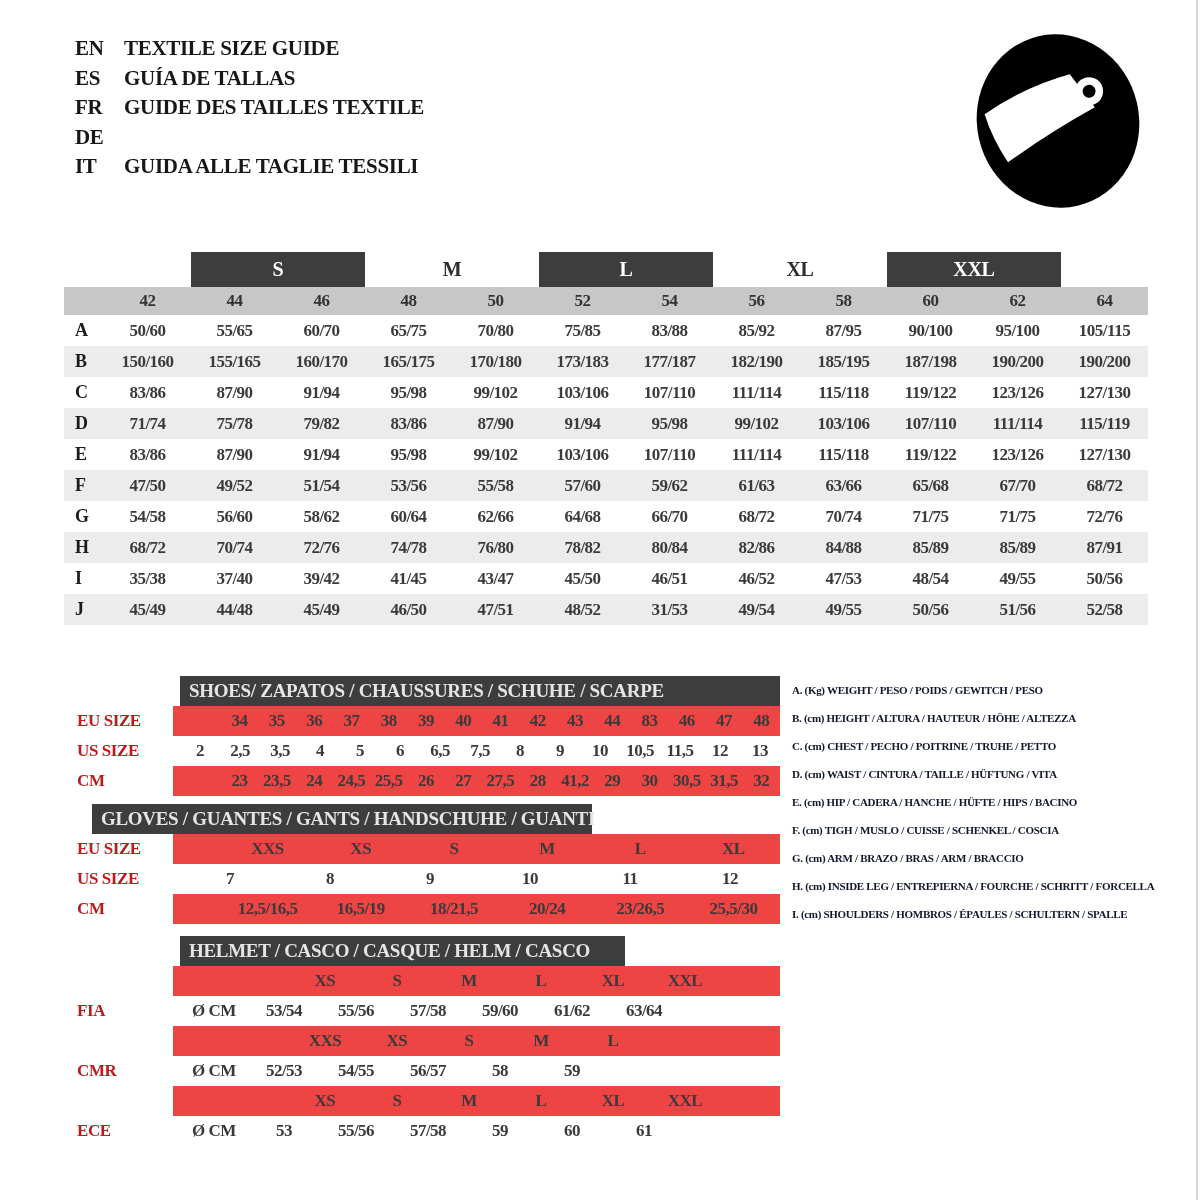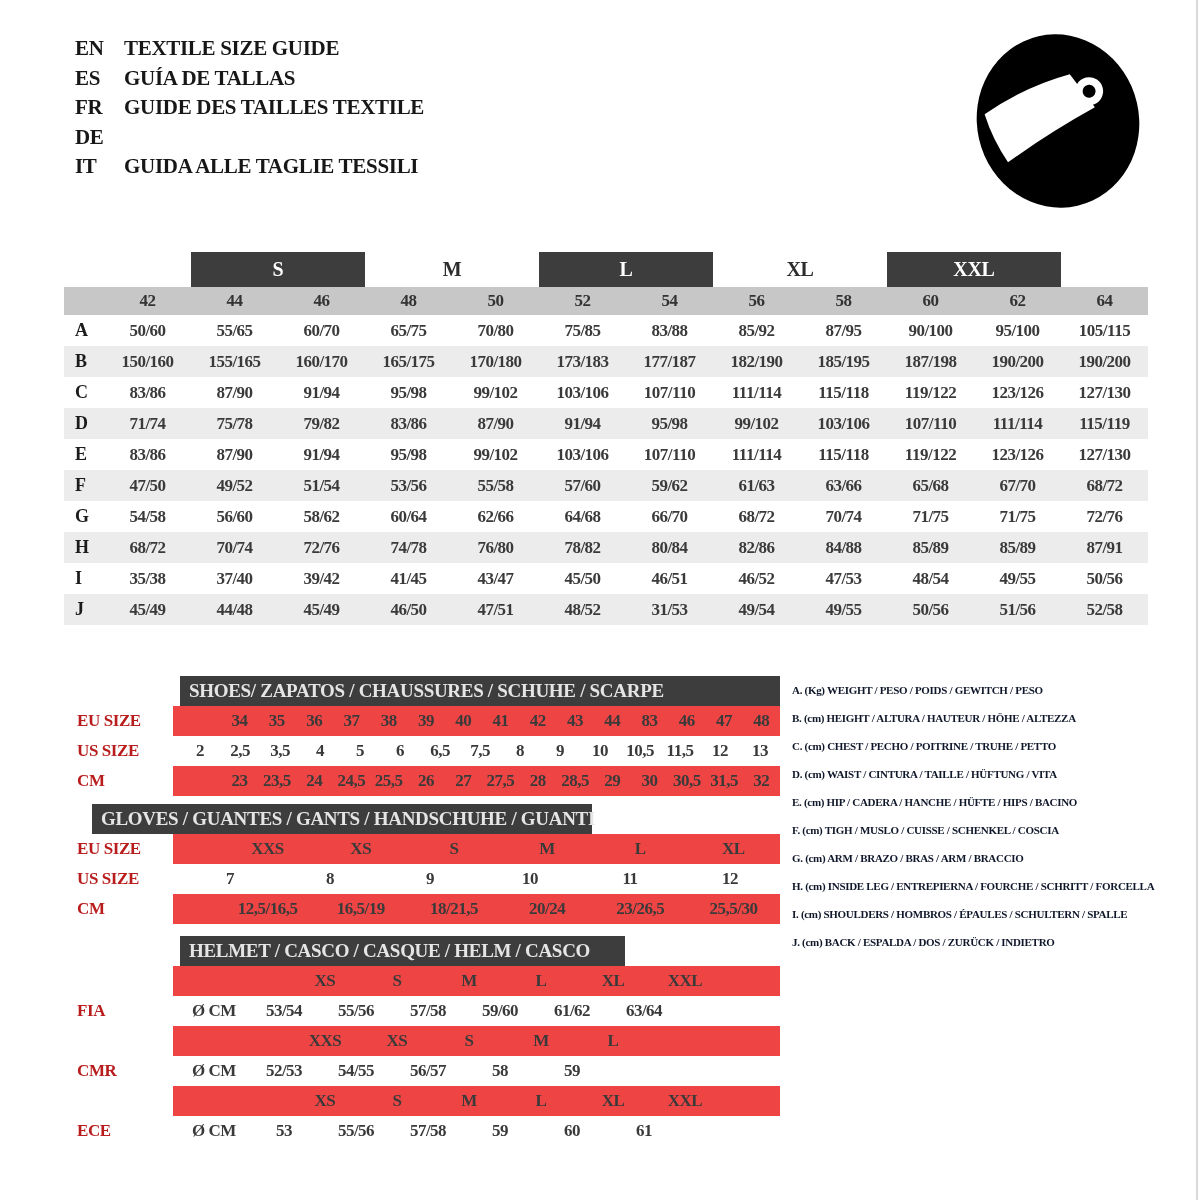--- a/index.html
+++ b/index.html
@@ -313,21 +313,21 @@
           <div class="sec-cells shoes-cols shaded">
             <div class="sec-cell">23</div>
             <div class="sec-cell">23,5</div>
             <div class="sec-cell">24</div>
             <div class="sec-cell">24,5</div>
             <div class="sec-cell">25,5</div>
             <div class="sec-cell">26</div>
             <div class="sec-cell">27</div>
             <div class="sec-cell">27,5</div>
             <div class="sec-cell">28</div>
-            <div class="sec-cell">28,5</div>
+            <div class="sec-cell">41,2</div>
             <div class="sec-cell">29</div>
             <div class="sec-cell">30</div>
             <div class="sec-cell">30,5</div>
             <div class="sec-cell">31,5</div>
             <div class="sec-cell">32</div>
           </div>
         </div>
       </div>
 
     <div class="sec-header w480 gap8">GLOVES / GUANTES / GANTS / HANDSCHUHE / GUANTI</div>
@@ -453,15 +453,14 @@
   <div class="legend" id="legend">
       <div class="legend-item">A. (Kg) WEIGHT / PESO / POIDS / GEWITCH / PESO</div>
       <div class="legend-item">B. (cm) HEIGHT / ALTURA / HAUTEUR / HÖHE / ALTEZZA</div>
       <div class="legend-item">C. (cm) CHEST / PECHO / POITRINE / TRUHE / PETTO</div>
       <div class="legend-item">D. (cm) WAIST / CINTURA / TAILLE / HÜFTUNG / VITA</div>
       <div class="legend-item">E. (cm) HIP / CADERA / HANCHE / HÜFTE / HIPS /  BACINO</div>
       <div class="legend-item">F. (cm) TIGH / MUSLO / CUISSE / SCHENKEL / COSCIA</div>
       <div class="legend-item">G. (cm) ARM / BRAZO / BRAS / ARM / BRACCIO</div>
       <div class="legend-item">H. (cm) INSIDE LEG / ENTREPIERNA / FOURCHE / SCHRITT / FORCELLA</div>
       <div class="legend-item">I. (cm) SHOULDERS / HOMBROS / ÉPAULES / SCHULTERN / SPALLE</div>
-      <div class="legend-item">J. (cm) BACK / ESPALDA / DOS / ZURÜCK / INDIETRO</div>
     </div>
 </div>
 
 </body></html>

